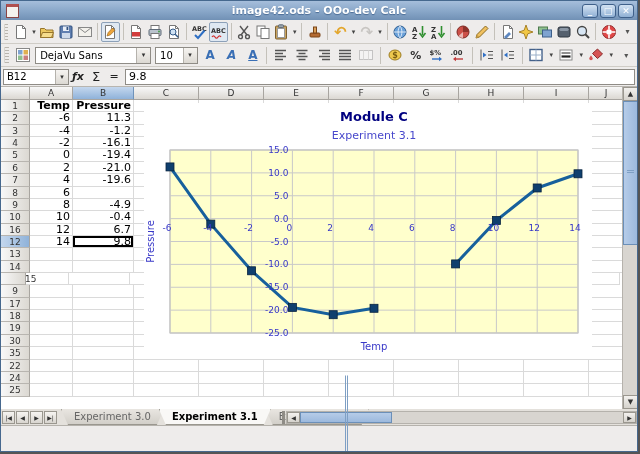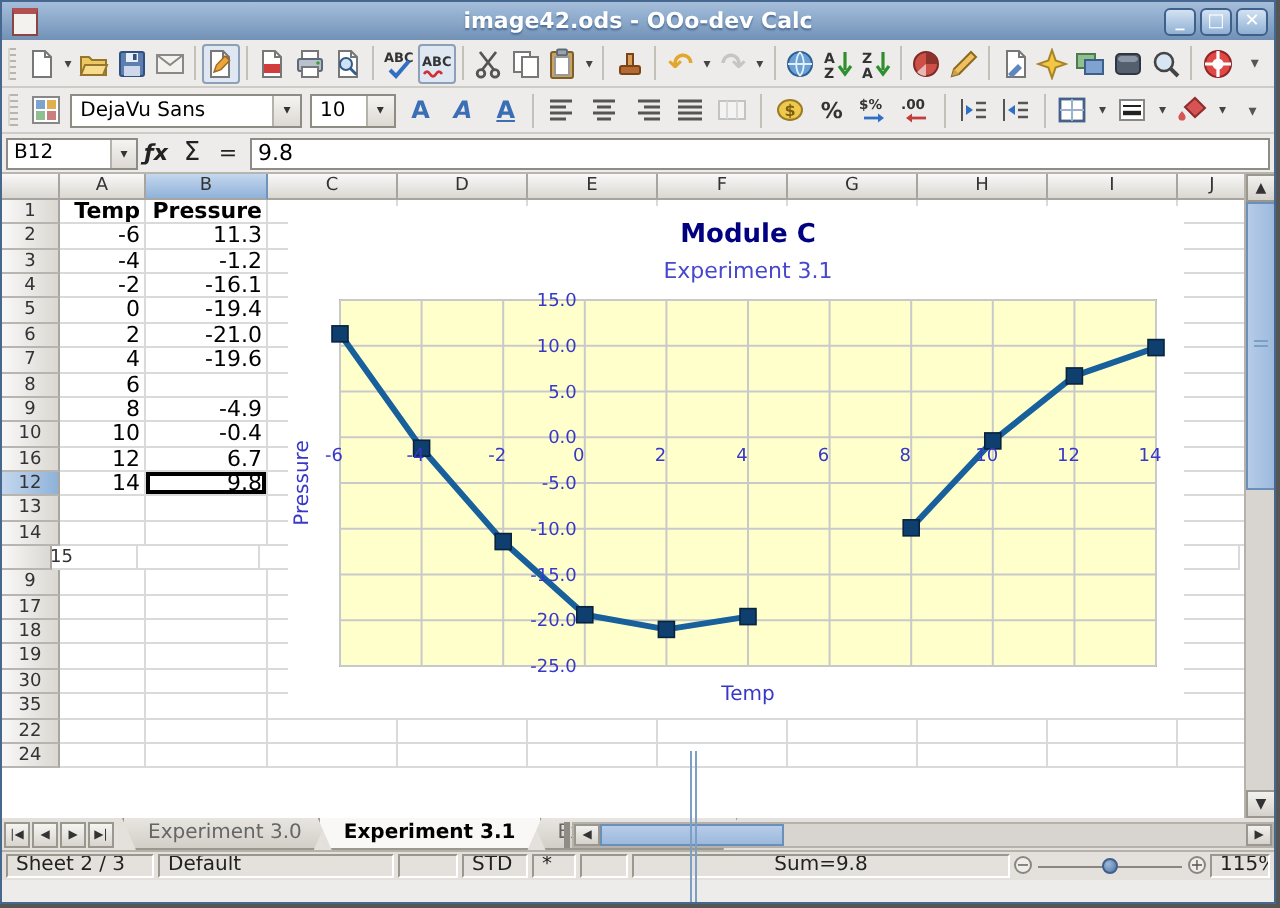--- a/index.html
+++ b/index.html
@@ -732,20 +732,33 @@
           <span class="cell" style="width: 65px;"></span>
           <span class="cell" style="width: 65px;"></span>
           <span class="cell" style="width: 65px;"></span>
           <span class="cell" style="width: 65px;"></span>
           <span class="cell" style="width: 65px;"></span>
           <span class="cell" style="width: 65px;"></span>
           <span class="cell" style="width: 35px;"></span>
         </div>
         <div class="grow">
           <span class="rowhdr" style="width: 29px;">24</span>
+          <span class="cell" style="width: 43px;"></span>
+          <span class="cell" style="width: 61px;"></span>
+          <span class="cell" style="width: 65px;"></span>
+          <span class="cell" style="width: 65px;"></span>
+          <span class="cell" style="width: 65px;"></span>
+          <span class="cell" style="width: 65px;"></span>
+          <span class="cell" style="width: 65px;"></span>
+          <span class="cell" style="width: 65px;"></span>
+          <span class="cell" style="width: 65px;"></span>
+          <span class="cell" style="width: 35px;"></span>
+        </div>
+        <div class="grow">
+          <span class="rowhdr" style="width: 29px;">25</span>
           <span class="cell" style="width: 43px;"></span>
           <span class="cell" style="width: 61px;"></span>
           <span class="cell" style="width: 65px;"></span>
           <span class="cell" style="width: 65px;"></span>
           <span class="cell" style="width: 65px;"></span>
           <span class="cell" style="width: 65px;"></span>
           <span class="cell" style="width: 65px;"></span>
           <span class="cell" style="width: 65px;"></span>
           <span class="cell" style="width: 65px;"></span>
           <span class="cell" style="width: 35px;"></span>
@@ -832,30 +845,14 @@
     <span class="tabsplit"></span>
     <span class="hscroll">
       <span class="hbtn" style="left:0">◀</span>
       <span class="hthumb">
           <span class="gripmark"></span>
         </span>
       <span class="hbtn" style="right:0">▶</span>
     </span>
   </div>
 
-  <div class="statusbar" id="statusbar">
-      <span class="sfield" style="width: 74px;">Sheet 2 / 3</span>
-      <span class="sfield" style="width: 118px;">Default</span>
-      <span class="sfield" style="width: 30px;"></span>
-      <span class="sfield" style="width: 33px;">STD</span>
-      <span class="sfield" style="width: 22px;">*</span>
-      <span class="sfield" style="width: 24px;"></span>
-      <span class="sfield" style="flex: 1 1 0%; text-align: center;">Sum=9.8</span>
-      <span class="zoomslider">
-        <span class="minus">−</span>
-        <span class="track"></span>
-        <span class="thumb"></span>
-        <span class="plus">+</span>
-      </span>
-      <span class="sfield" style="width: 30px;">115%</span>
-    </div>
 
 </div>
 
 </body></html>

